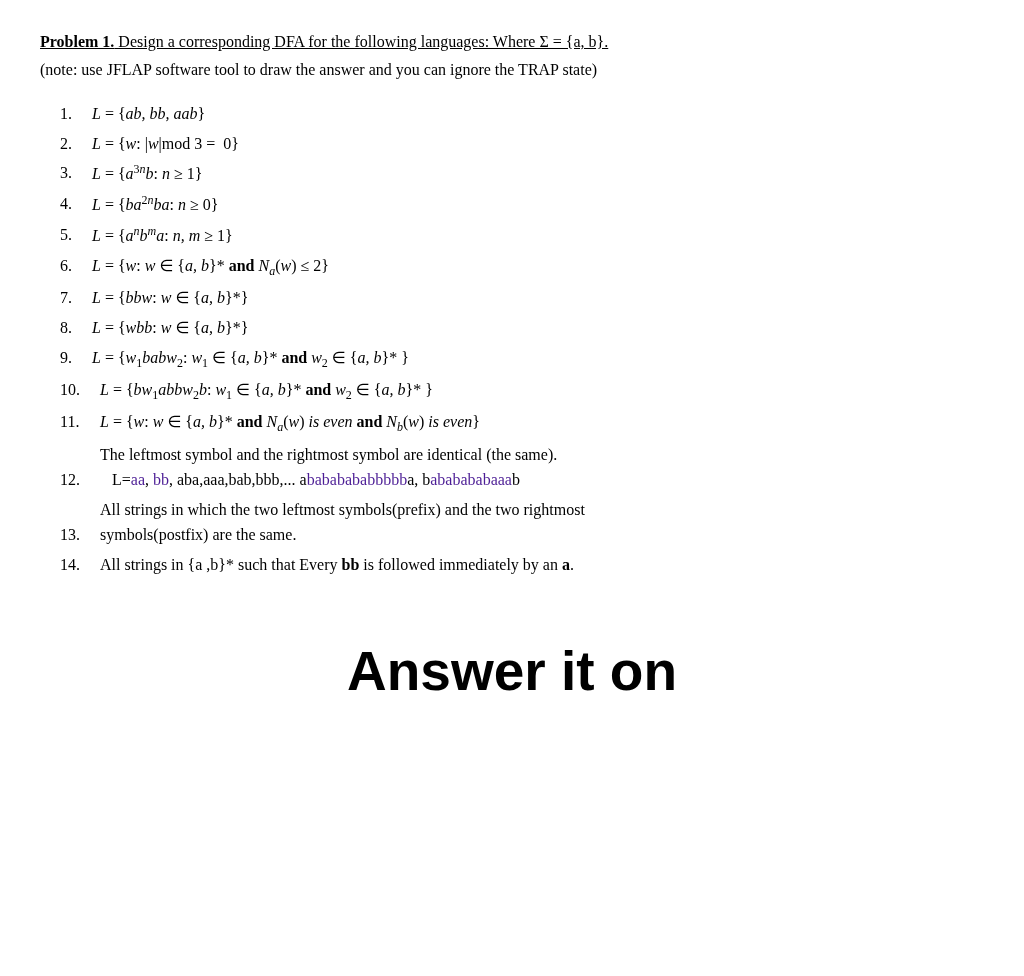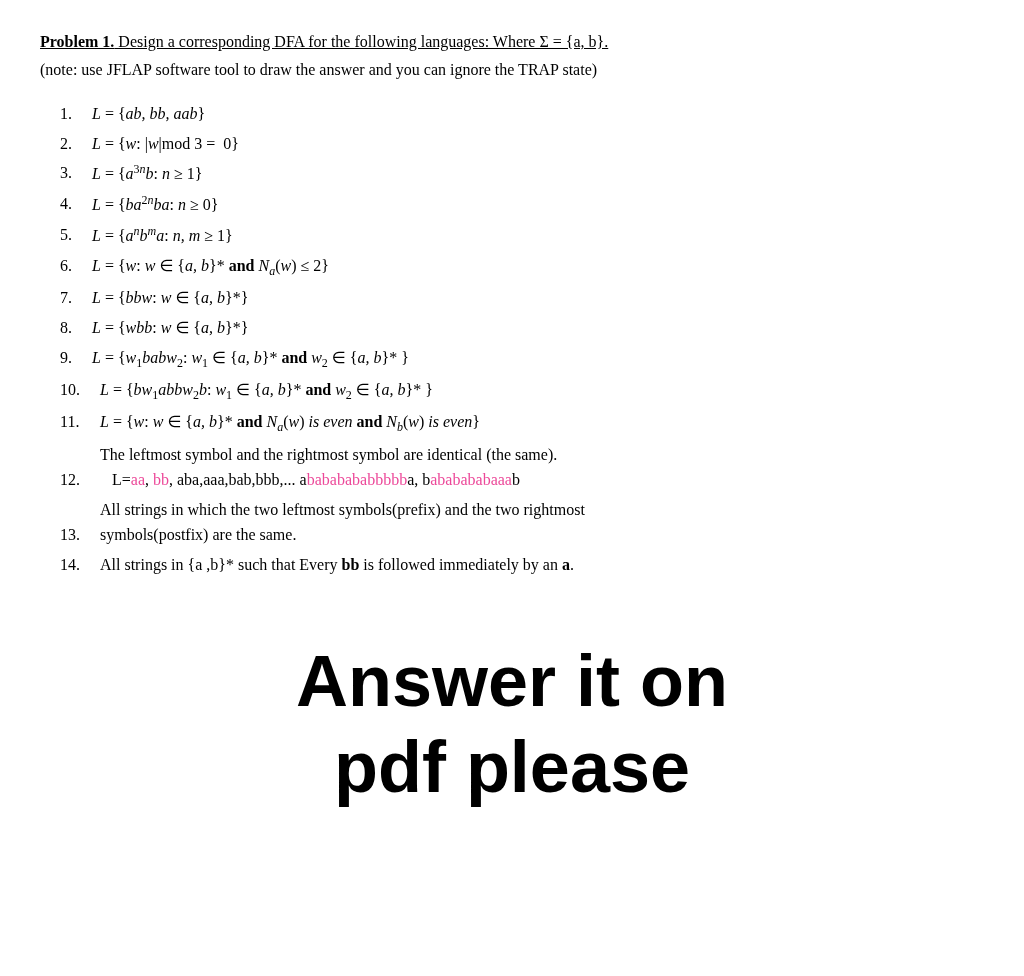--- a/index.html
+++ b/index.html
@@ -39,36 +39,36 @@
       align-items: flex-start;
     }
     .num {
       min-width: 32px;
       display: inline-block;
     }
     .bold {
       font-weight: bold;
     }
     .red-text {
-      color: #ec4899;
+      color: #4c1d95;
     }
     sup {
       font-size: 0.75em;
       vertical-align: super;
     }
     sub {
       font-size: 0.75em;
       vertical-align: sub;
     }
     .answer-section {
       margin-top: 60px;
       text-align: center;
     }
     .answer-text {
-      font-size: 72px;
+      font-size: 55px;
       font-weight: 900;
       font-family: Arial, Helvetica, sans-serif;
       line-height: 1.2;
       color: #000000;
     }
     .item-content {
       flex: 1;
     }
   </style>
 </head>
@@ -153,14 +153,13 @@
 
     <li>
       <span class="num" style="min-width:40px;">14.</span>
       <span class="item-content">All strings in {a ,b}* such that Every <b>bb</b> is followed immediately by an <b>a</b>.</span>
     </li>
   </ol>
 </div>
 
 <div class="answer-section">
   <div class="answer-text">Answer it on</div>
-  <div class="answer-text">pdf please</div>
 </div>
 
 </body></html>

